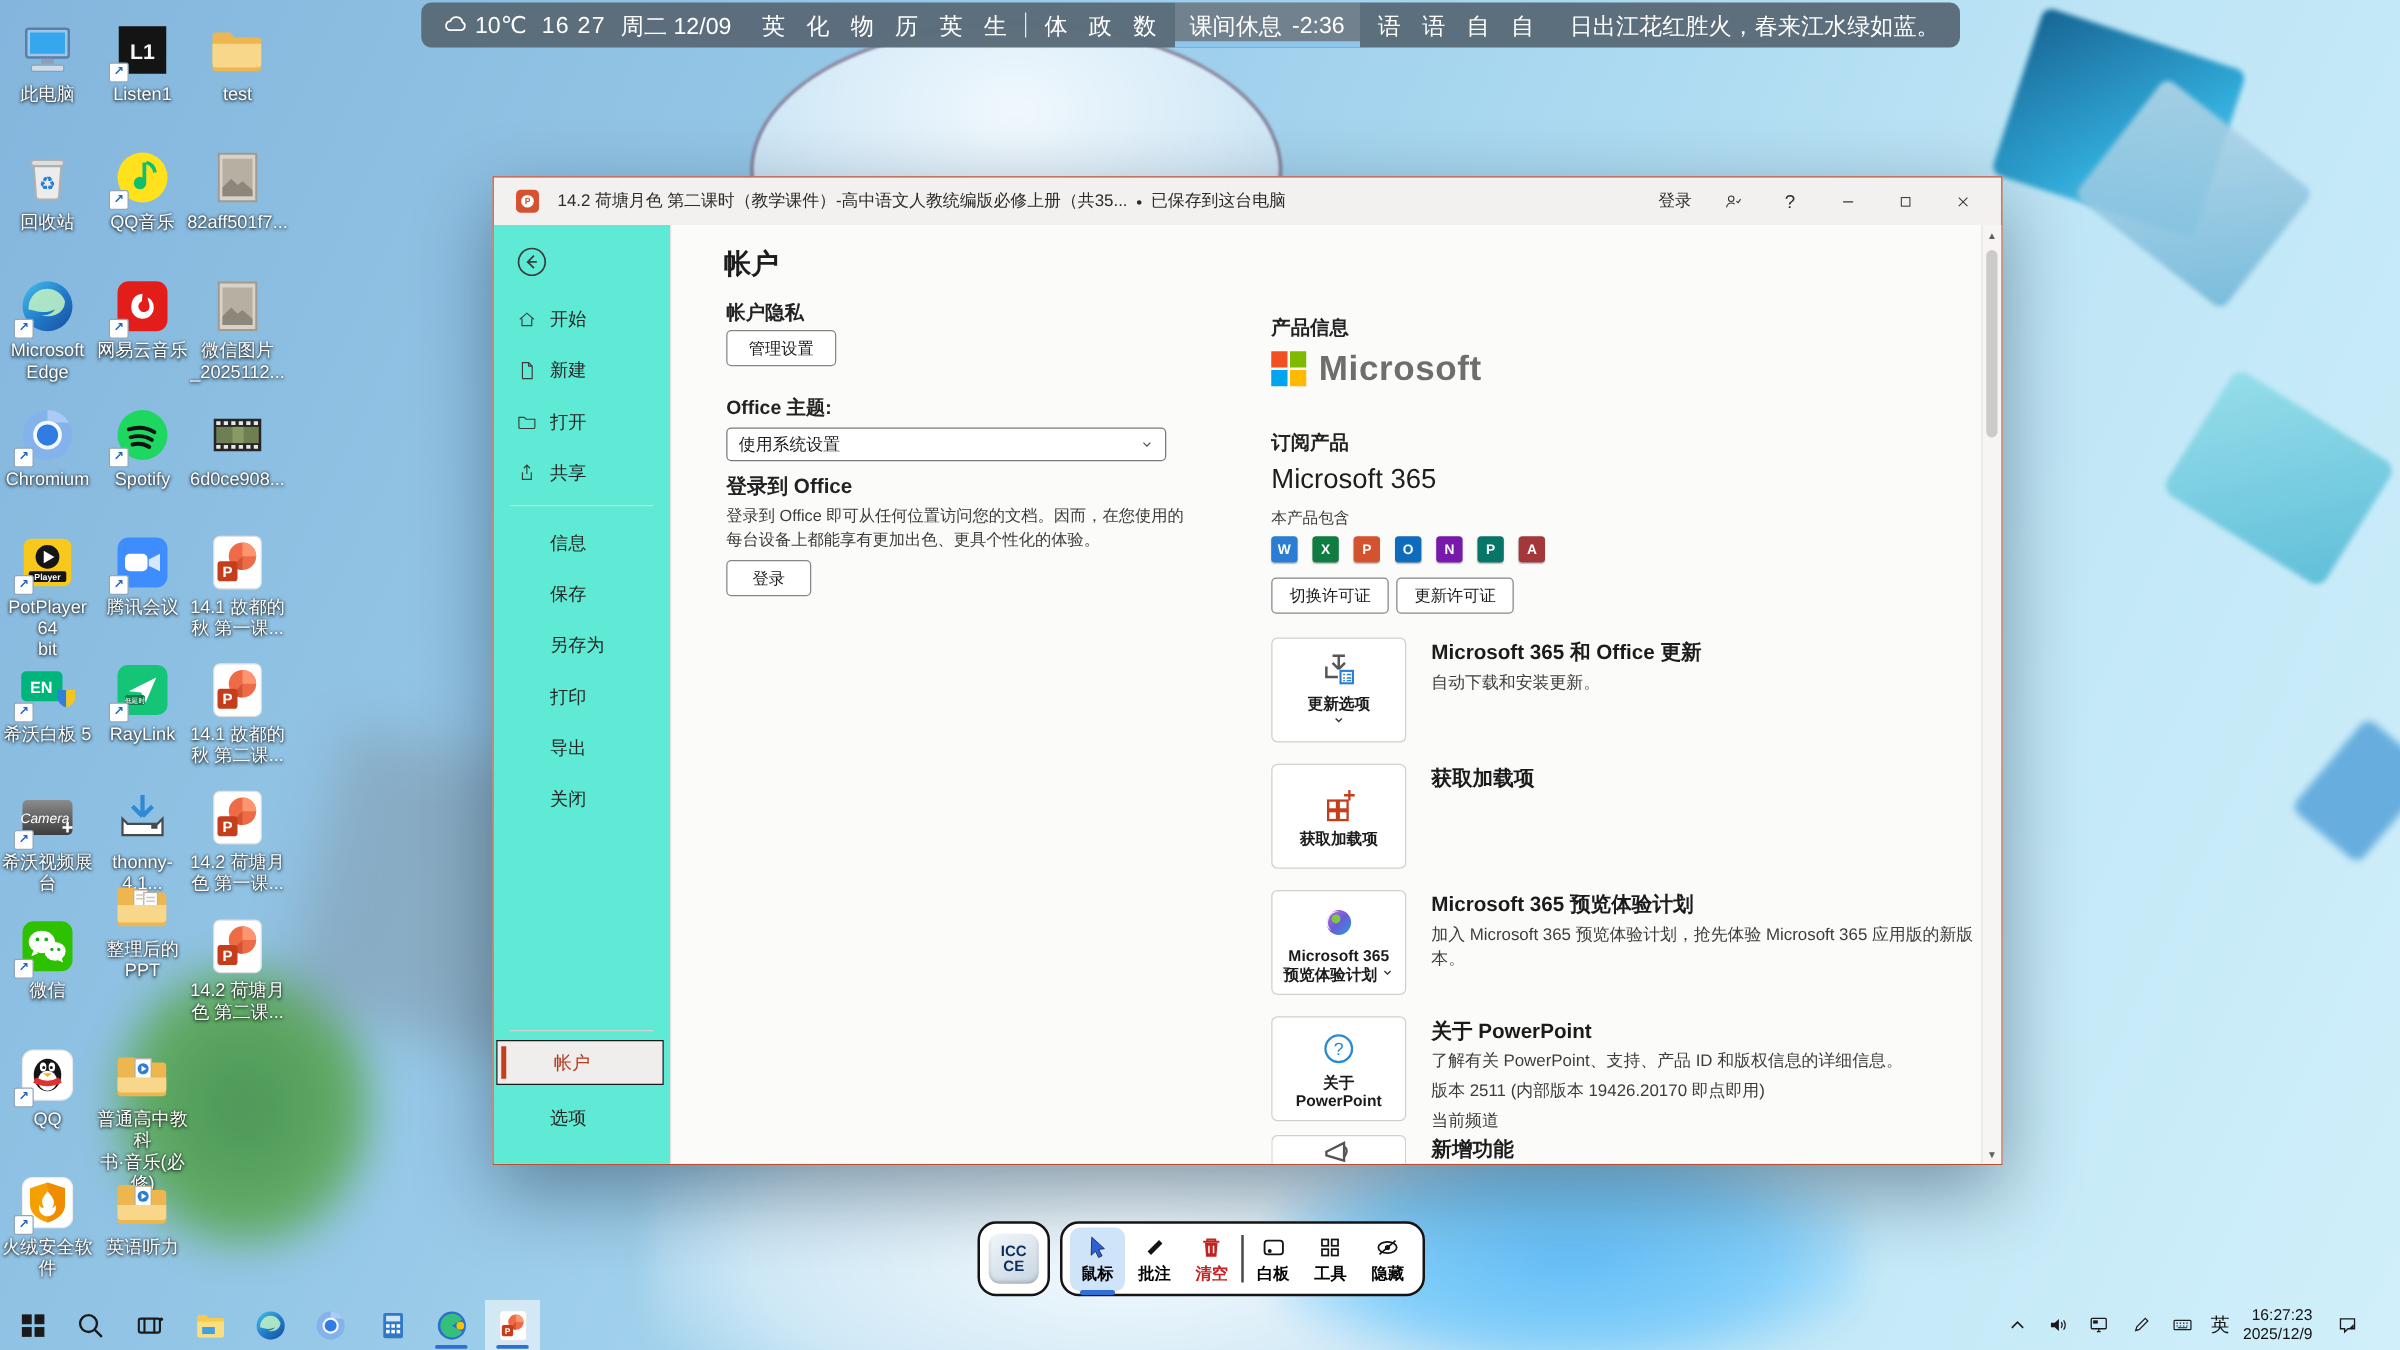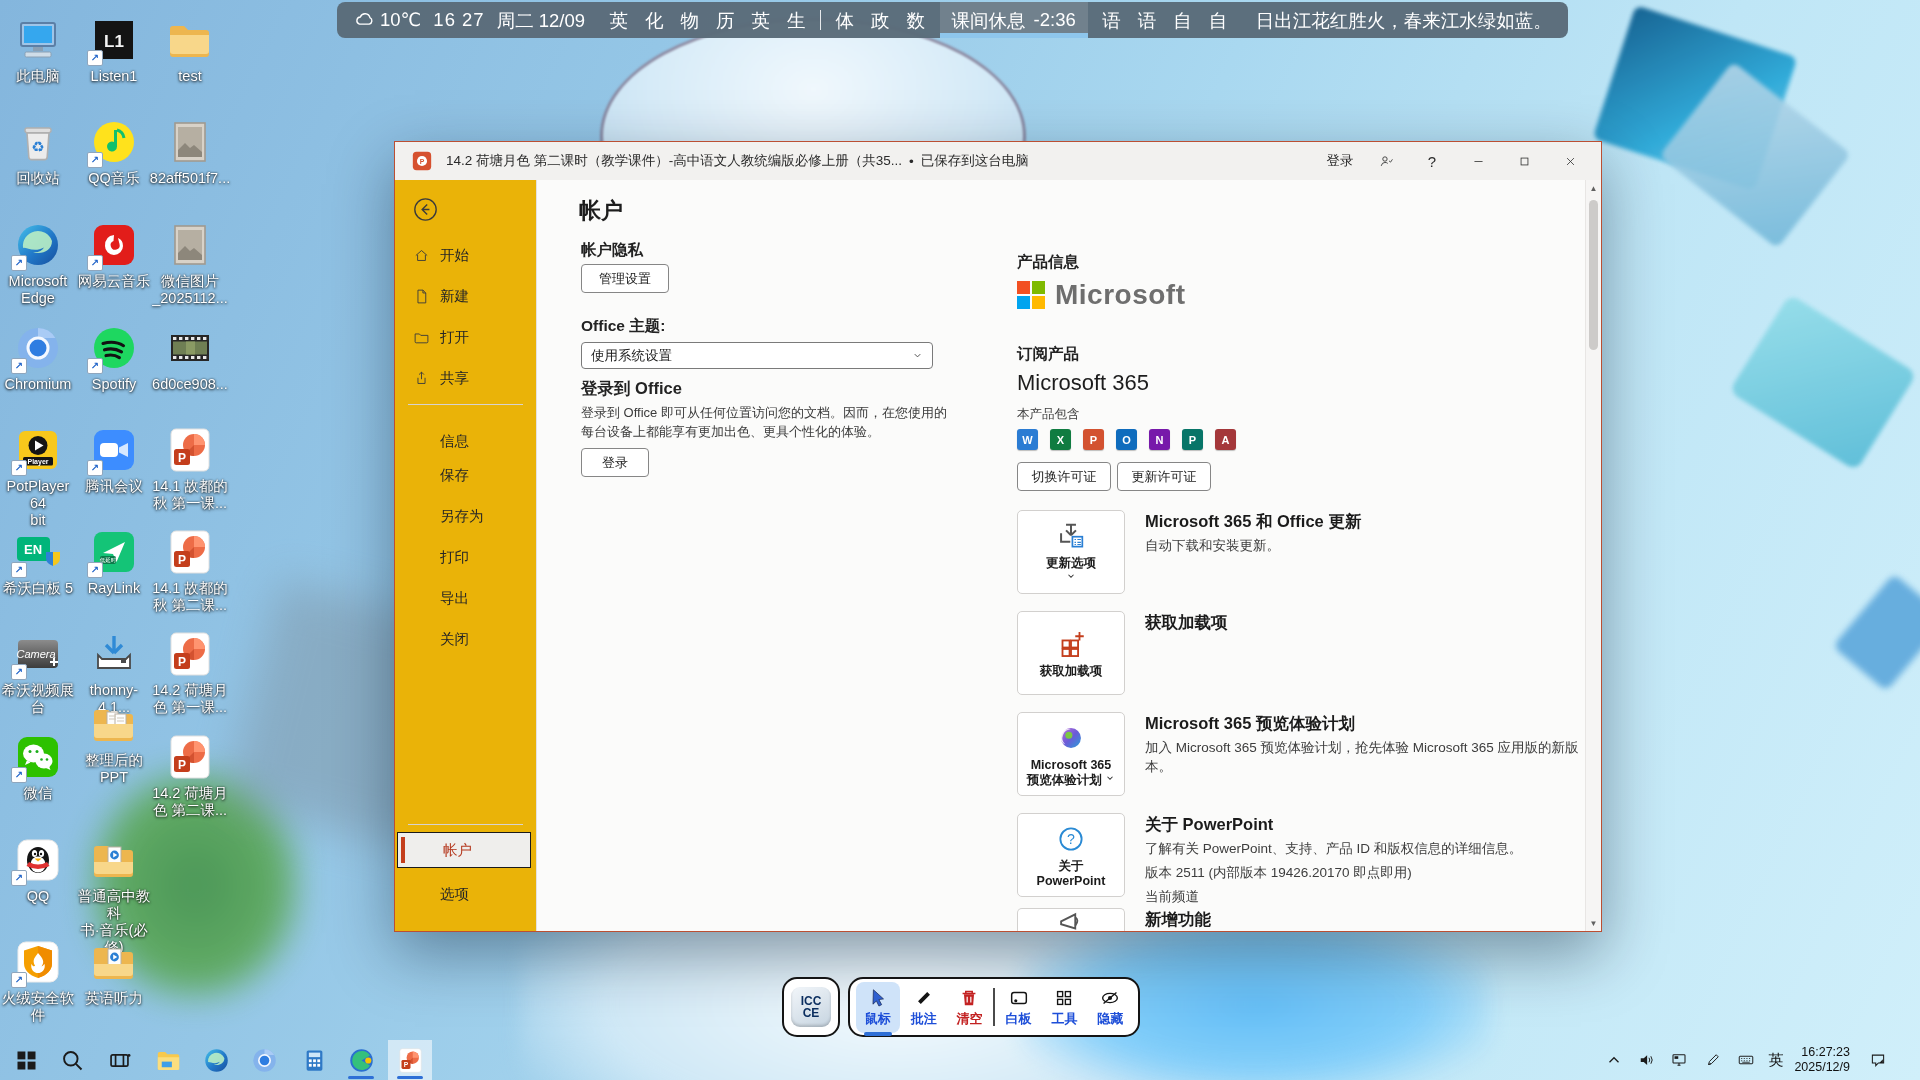--- a/index.html
+++ b/index.html
@@ -45,21 +45,21 @@
   .wt-icon{width:22px;height:22px;margin-right:13px;}
   .wt-title{font-size:13.5px;color:#2b2b2b;}
   .wt-dot{margin:0 7px;color:#2b2b2b;font-size:13.5px;}
   .wt-right{margin-left:auto;display:flex;align-items:center;}
   .wt-btn{width:46px;height:34px;display:flex;align-items:center;justify-content:center;
     font-size:13.5px;color:#2b2b2b;}
   .wt-btn svg{width:15px;height:15px;}
   .wt-help{font-size:15px;}
   .win-body{flex:1;display:flex;min-height:0;}
 
-  .bs-nav{width:141px;flex:0 0 auto;background:#eab308;position:relative;}
+  .bs-nav{width:141px;flex:0 0 auto;background:#5eead4;position:relative;}
   .bs-back{position:absolute;left:17px;top:16px;width:27px;height:27px;}
   .bs-item{position:absolute;left:0;width:100%;height:34px;display:flex;align-items:center;
     font-size:14.5px;color:#262626;}
   .bs-item .nico{width:17px;height:17px;margin:0 10px 0 18px;}
   .bs-item .nico svg{width:17px;height:17px;}
   .bs-item.noicon{padding-left:45px;box-sizing:border-box;}
   .bs-div{position:absolute;left:13px;right:13px;height:1px;background:#d6d3d0;}
   .bs-item.sel{border:1.5px solid #1a1a1a;left:2px;width:calc(100% - 7px);height:36px;
     color:#b5391f;background:#efeeec;}
   .bs-item.sel .selbar{position:absolute;left:3px;top:4px;bottom:4px;width:4px;background:#c43e1c;}
@@ -108,21 +108,21 @@
   .icc-logo{width:40px;height:40px;border-radius:9px;background:linear-gradient(150deg,#f2f6fa,#c6d4e0);
     box-shadow:inset 0 -2px 3px rgba(0,0,0,.18);display:flex;align-items:center;justify-content:center;
     font-weight:bold;font-size:12px;line-height:12.5px;color:#0a2d5e;text-align:center;white-space:pre-line;}
   .fl-main{position:absolute;left:848px;top:977px;width:292px;height:60px;background:#fff;
     border:2.5px solid #141414;border-radius:15px;z-index:50;display:flex;align-items:center;
     justify-content:space-evenly;padding:0 4px;box-sizing:border-box;}
   .fl-item{width:44px;height:51px;border-radius:8px;display:flex;flex-direction:column;
     align-items:center;justify-content:center;gap:1px;position:relative;}
   .fl-item .fico{width:22px;height:22px;}
   .fl-item .fico svg{width:22px;height:22px;}
-  .fl-item .flabel{font-size:13px;color:#1d4ed8;font-weight:bold;}
+  .fl-item .flabel{font-size:13px;color:#000000;font-weight:bold;}
   .fl-item.sel{background:#cfe3f9;}
   .fl-item.sel::after{content:"";position:absolute;bottom:-3px;left:50%;transform:translateX(-50%);
     width:28px;height:4px;background:#2e6fd6;border-radius:2px;}
   .fl-item.danger .flabel{color:#c32222;}
   .fl-div{width:1.5px;height:38px;background:#4a4a4a;}
 
   
   .taskbar{position:absolute;left:0;top:1040px;width:1920px;height:40px;z-index:60;}
   .tk-cell{position:absolute;top:0;width:44px;height:40px;display:flex;align-items:center;justify-content:center;}
   .tk-cell .tico{width:27px;height:27px;}
@@ -628,21 +628,21 @@
           </div>
           <div class="bs-item" style="top: 181px;">
             <span class="nico">
               <svg viewBox="0 0 48 48">
                 <path d="M14 22v16h20V22M24 6v20M17 13l7-7 7 7" fill="none" stroke="#3b3b3b" stroke-width="2.6"></path>
               </svg>
             </span>
             <span>共享</span>
           </div>
           <div class="bs-div" style="top: 224px;"></div>
-          <div class="bs-item noicon" style="top: 237px; align-items: flex-end;">
+          <div class="bs-item noicon" style="top: 237px;">
             <span>信息</span>
           </div>
           <div class="bs-item noicon" style="top: 278px;">
             <span>保存</span>
           </div>
           <div class="bs-item noicon" style="top: 319px;">
             <span>另存为</span>
           </div>
           <div class="bs-item noicon" style="top: 360px;">
             <span>打印</span>

